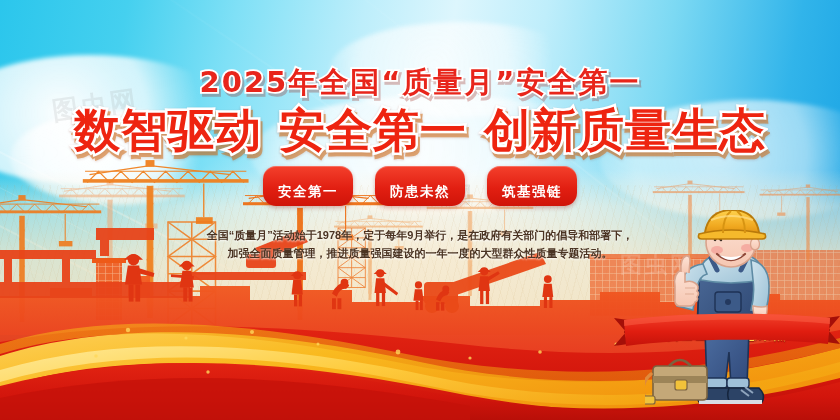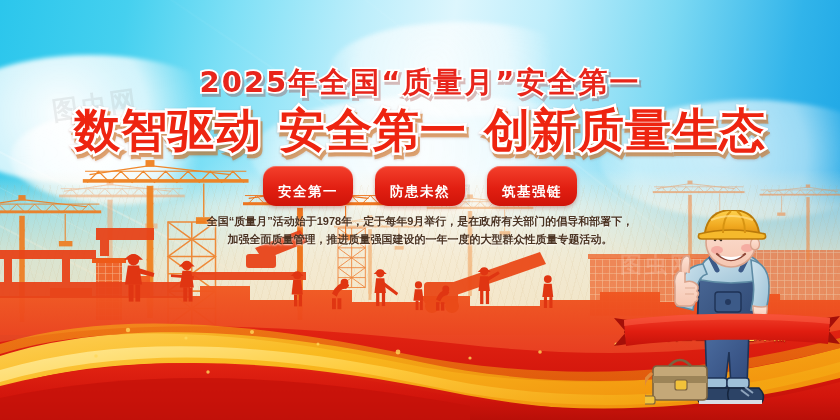--- a/index.html
+++ b/index.html
@@ -77,21 +77,21 @@
   }
   .badge{
     background:linear-gradient(180deg,#f4402c 0%,#e21f12 55%,#cf1409 100%);
     color:#fff;font-size:13.5px;font-weight:bold;letter-spacing:1.5px;
     padding:17px 15px 5px;border-radius:13px;
     box-shadow:0 2px 4px rgba(150,20,10,.3), inset 0 1px 0 rgba(255,255,255,.25);
     white-space:nowrap;
   }
 
   .body-copy{
-    margin-top:6px;color:#4a3322;font-size:11px;line-height:18px;
+    margin-top:20px;color:#4a3322;font-size:11px;line-height:18px;
     font-weight:bold;text-align:center;
     text-shadow:0 1px 2px rgba(255,255,255,.9);
   }
   .body-copy div{white-space:nowrap;}
 
   
   .mascot{position:absolute;right:20px;bottom:0;width:175px;height:210px;z-index:30;}
 
   
   .ribbon{position:absolute;right:8px;bottom:62px;width:210px;height:48px;z-index:40;}

